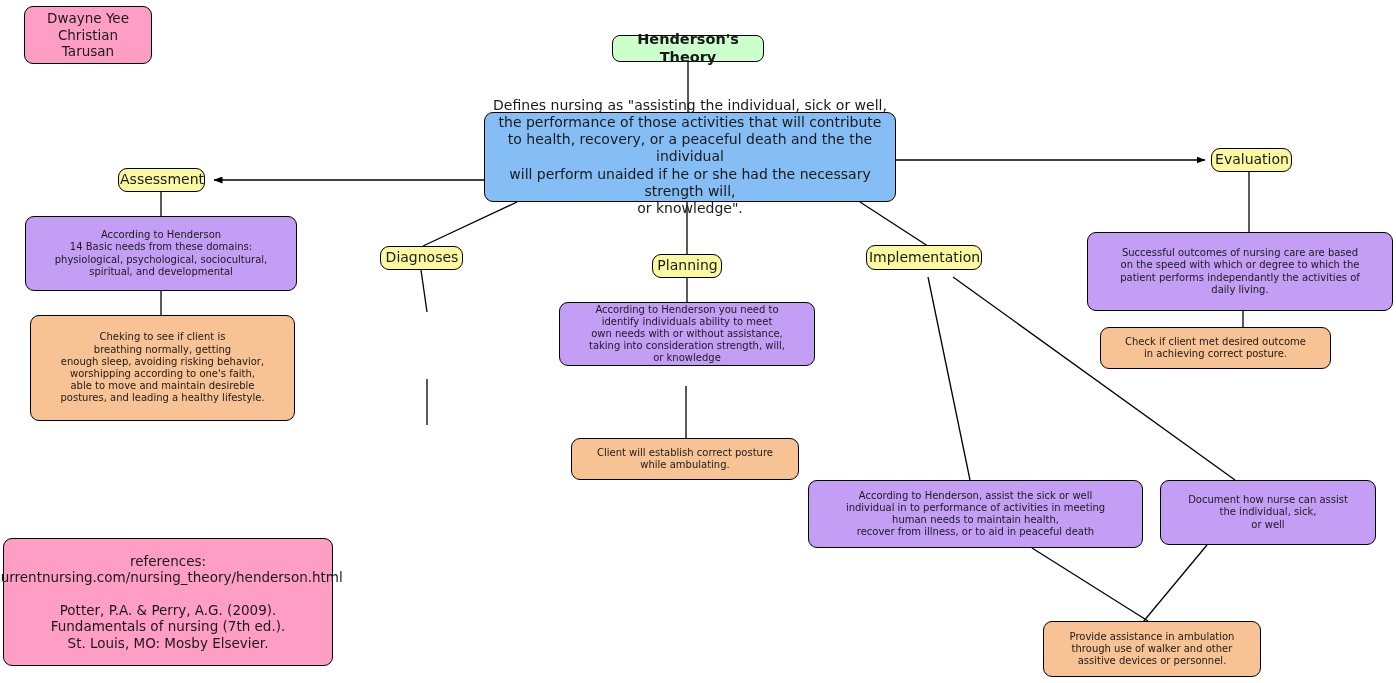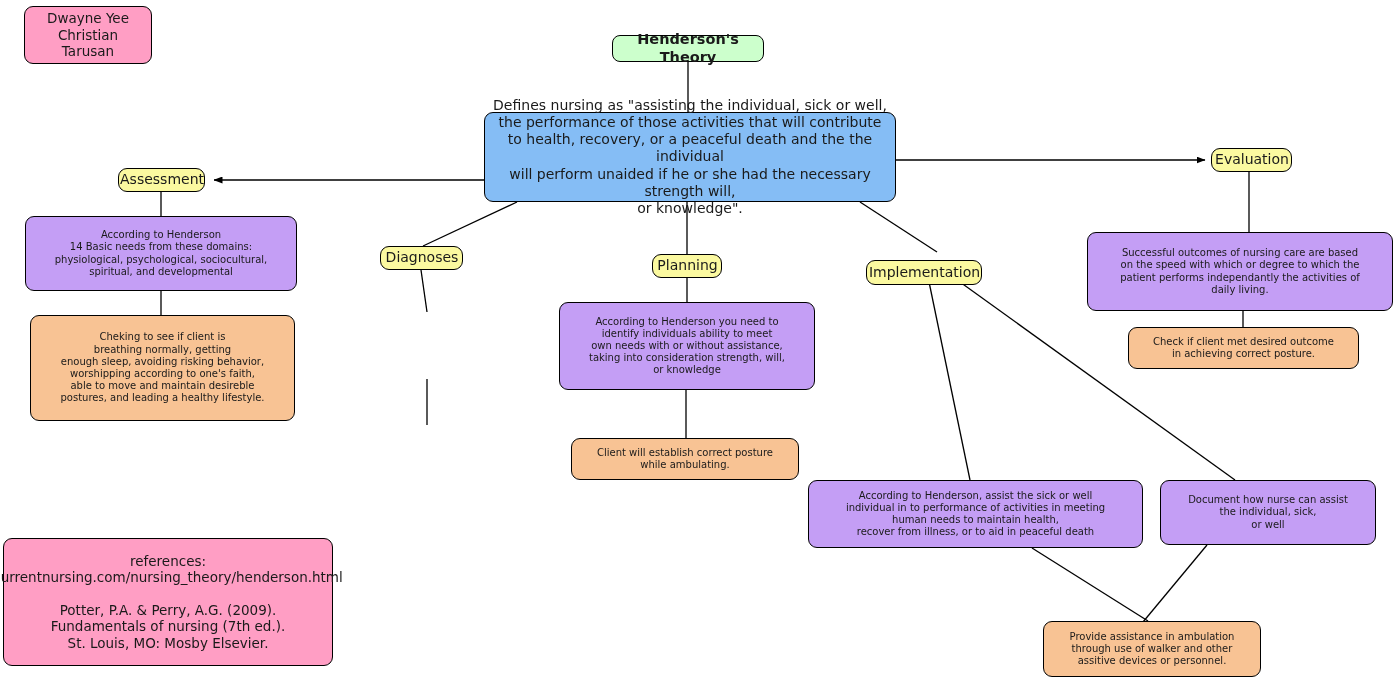--- a/index.html
+++ b/index.html
@@ -111,39 +111,39 @@
 to health, recovery, or a peaceful death and the the individual
 will perform unaided if he or she had the necessary strength will,
 or knowledge".</div>
 
   <div class="node node-stage" style="left:118px; top:168px; width:87px; height:24px;">Assessment</div>
 
   <div class="node node-stage" style="left:380px; top:246px; width:83px; height:24px;">Diagnoses</div>
 
   <div class="node node-stage" style="left:652px; top:254px; width:70px; height:24px;">Planning</div>
 
-  <div class="node node-stage" style="left:866px; top:260px; width:116px; height:25px;">Implementation</div>
+  <div class="node node-stage" style="left:866px; top:245px; width:116px; height:25px;">Implementation</div>
 
   <div class="node node-stage" style="left:1211px; top:148px; width:81px; height:24px;">Evaluation</div>
 
   <div class="node node-concept" style="left:25px; top:216px; width:272px; height:75px;">According to Henderson
 14 Basic needs from these domains:
 physiological, psychological, sociocultural,
 spiritual, and developmental</div>
 
   <div class="node node-example" style="left:30px; top:315px; width:265px; height:106px;">Cheking to see if client is
 breathing normally, getting
 enough sleep, avoiding risking behavior,
 worshipping according to one's faith,
 able to move and maintain desireble
 postures, and leading a healthy lifestyle.</div>
 
 
 
-  <div class="node node-concept" style="left:559px; top:302px; width:256px; height:88px;">According to Henderson you need to
+  <div class="node node-concept" style="left:559px; top:302px; width:256px; height:64px;">According to Henderson you need to
 identify individuals ability to meet
 own needs with or without assistance,
 taking into consideration strength, will,
 or knowledge</div>
 
   <div class="node node-example" style="left:571px; top:438px; width:228px; height:42px;">Client will establish correct posture
 while ambulating.</div>
 
   <div class="node node-concept" style="left:808px; top:480px; width:335px; height:68px;">According to Henderson, assist the sick or well
 individual in to performance of activities in meeting
@@ -156,21 +156,21 @@
 
   <div class="node node-example" style="left:1043px; top:621px; width:218px; height:56px;">Provide assistance in ambulation
 through use of walker and other
 assitive devices or personnel.</div>
 
   <div class="node node-concept" style="left:1087px; top:232px; width:306px; height:79px;">Successful outcomes of nursing care are based
 on the speed with which or degree to which the
 patient performs independantly the activities of
 daily living.</div>
 
-  <div class="node node-example" style="left:1128px; top:327px; width:231px; height:42px;">Check if client met desired outcome
+  <div class="node node-example" style="left:1100px; top:327px; width:231px; height:42px;">Check if client met desired outcome
 in achieving correct posture.</div>
 
   <div class="node node-note" style="left:3px; top:538px; width:330px; height:128px;">references:
 currentnursing.com/nursing_theory/henderson.html
 
 Potter, P.A. &amp; Perry, A.G. (2009).
 Fundamentals of nursing (7th ed.).
 St. Louis, MO: Mosby Elsevier.</div>
 
 </div>

